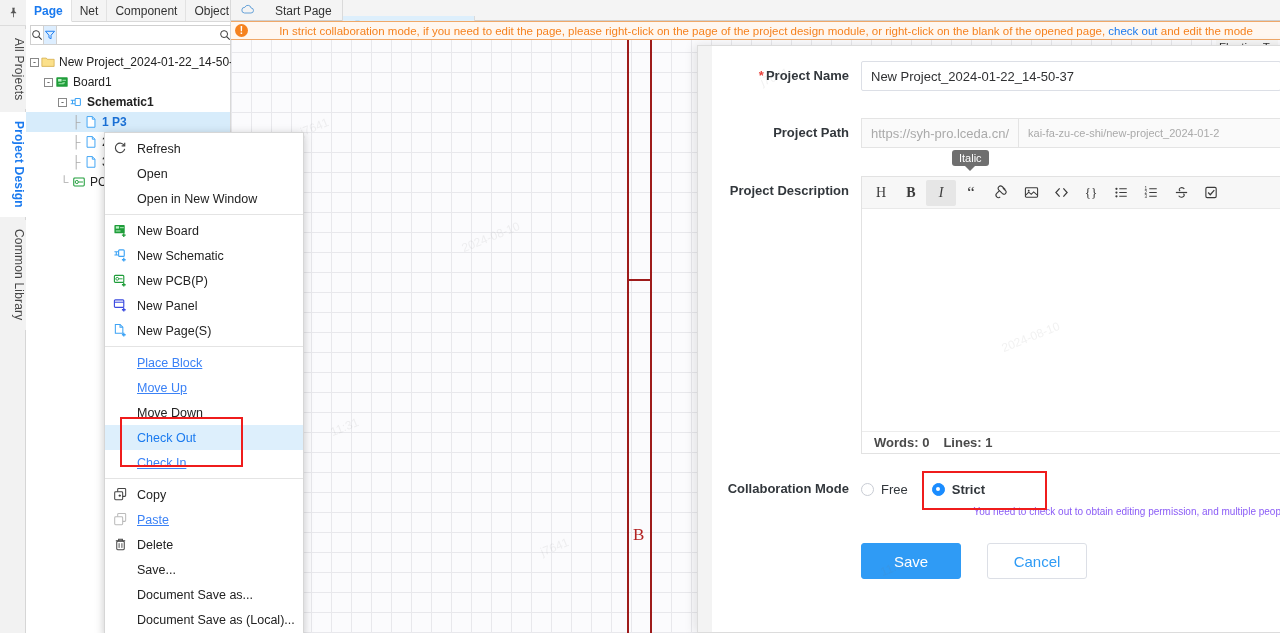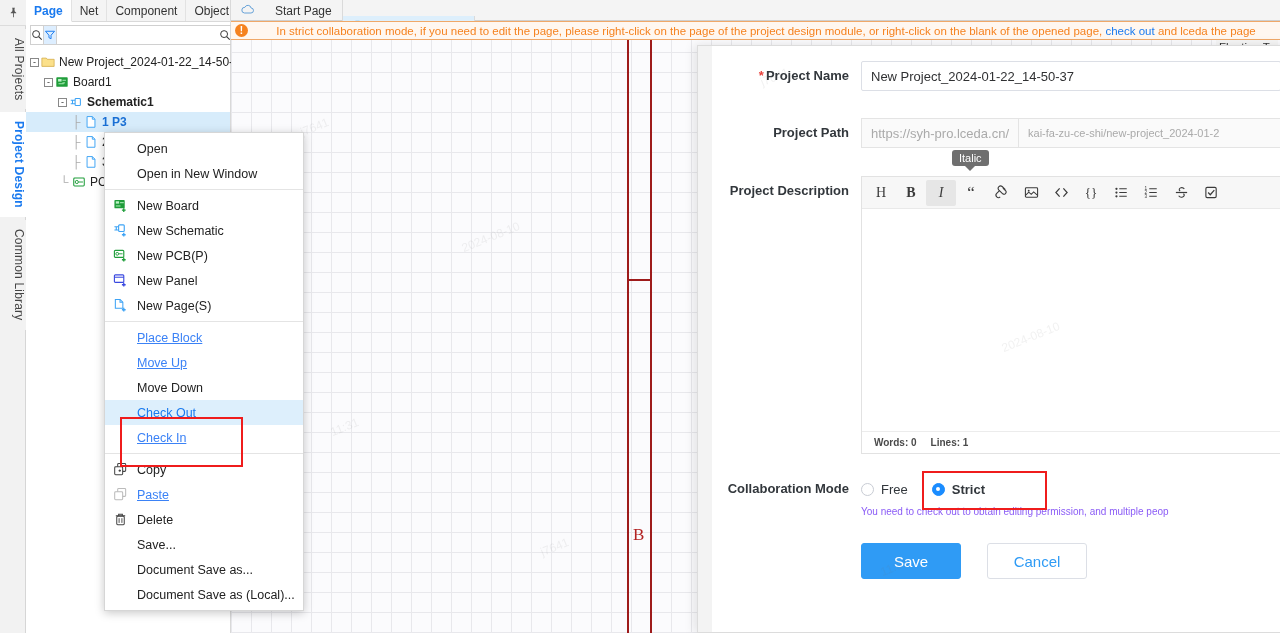--- a/index.html
+++ b/index.html
@@ -190,21 +190,21 @@
   }
   .tb-btn {
     width: 30px; height: 26px; display: flex; align-items: center; justify-content: center;
     font-size: 14px; color: #3b3b3b; cursor: pointer; border-radius: 2px;
     font-family: "Liberation Serif", serif;
   }
   .tb-btn.active { background: #e6e6e6; }
   .editor-area { height: 222px; background: #fff; }
   .editor-foot {
     height: 22px; border-top: 1px solid #ececec; display: flex; align-items: center;
-    gap: 14px; padding: 1px 12px; font-size: 10px; color: #4a4a4a; font-weight: bold;
+    gap: 14px; padding: 1px 12px; font-size: 13px; color: #4a4a4a; font-weight: bold;
   }
   .tooltip {
     position: absolute; background: #6f6f6f; color: #fff; font-size: 11px;
     padding: 2px 7px; border-radius: 3px; white-space: nowrap;
   }
   .tooltip:after {
     content: ""; position: absolute; left: 50%; margin-left: -5px; bottom: -5px;
     border-left: 5px solid transparent; border-right: 5px solid transparent;
     border-top: 5px solid #6f6f6f;
   }
@@ -400,32 +400,41 @@
       </span>
       <span>P3.Schematic1</span>
     </div>
   </div>
 
   <div class="banner">
     <span class="banner-ico">!</span>
     <span class="banner-txt">
       <span>In strict collaboration mode, if you need to edit the page, please right-click on the page of the project design module, or right-click on the blank of the opened page,</span>
       <span class="lnk">check out</span>
-      <span>and lceda the page</span>
+      <span>and edit the mode</span>
     </span>
   </div>
   <div class="floating-lbl">Floating To</div>
 
   <div class="wm" style="left:300px;top:120px;">j7641</div>
   <div class="wm" style="left:460px;top:230px;">2024-08-10</div>
   <div class="wm" style="left:330px;top:420px;">11:31</div>
   <div class="wm" style="left:540px;top:540px;">j7641</div>
 
   <div class="ctx">
 
+    <div class="ctx-item">
+      <span class="mico">
+        <svg width="14" height="14" viewBox="0 0 16 16">
+            <path d="M13 5.5A5.4 5.4 0 1 0 13.4 9" fill="none" stroke="#444" stroke-width="1.3"></path>
+            <path d="M13.4 2v3.6H9.9" fill="none" stroke="#444" stroke-width="1.3"></path>
+          </svg>
+      </span>
+      <span class="mtxt">Refresh</span>
+    </div>
     <div class="ctx-item indent">
       <span class="mtxt">Open</span>
     </div>
     <div class="ctx-item indent">
       <span class="mtxt">Open in New Window</span>
     </div>
     <div class="ctx-sep"></div>
 
     <div class="ctx-item">
       <span class="mico">
@@ -628,21 +637,21 @@
         <div class="editor-area"></div>
         <div class="editor-foot">
           <span>Words: 0</span>
           <span>Lines: 1</span>
         </div>
       </div>
     </div>
 
     <div class="frm-row" style="margin-top:22px;">
       <div class="frm-label" style="line-height:26px;">Collaboration Mode</div>
-      <div style="width:420px;">
+      <div style="width:420px;text-align:right;">
         <div class="radio-row">
           <div class="radio">
             <span class="dot"></span>
             <span class="rlbl">Free</span>
           </div>
           <div class="radio on">
             <span class="dot"></span>
             <span class="rlbl">Strict</span>
           </div>
         </div>

